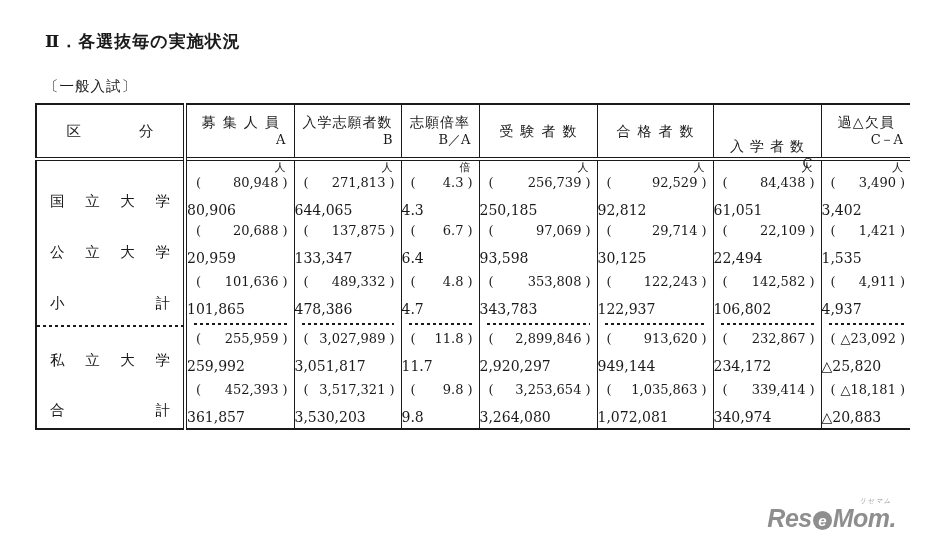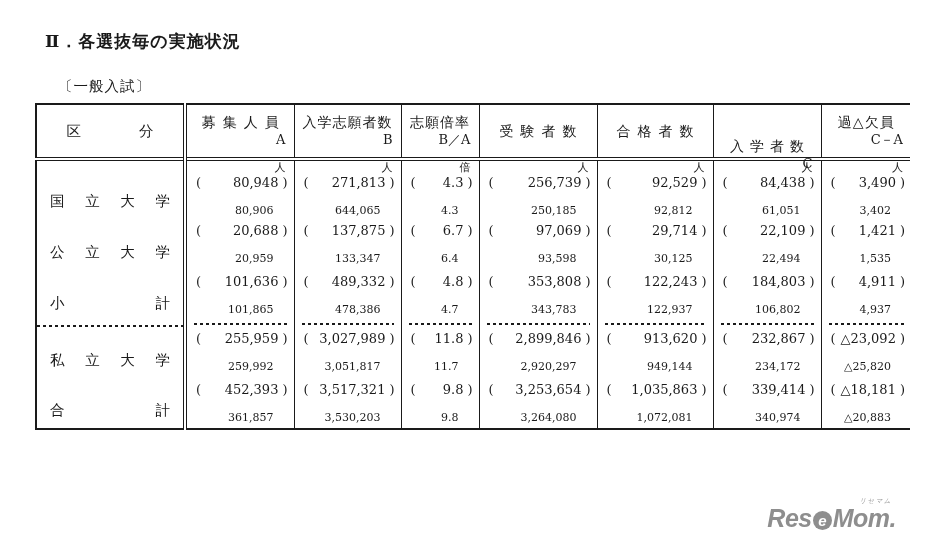--- a/index.html
+++ b/index.html
@@ -7,21 +7,21 @@
   .page {
     position:relative; width:910px; height:551px; background:#ffffff;
     font-family:"DejaVu Serif","Liberation Serif",serif; color:#1a1a1a;
     overflow:hidden;
   }
   .title {
     position:absolute; left:45px; top:30px;
     font-size:17px; font-weight:bold; letter-spacing:1px;
   }
   .subtitle {
-    position:absolute; left:58px; top:77px;
+    position:absolute; left:44px; top:77px;
     font-size:14.5px; letter-spacing:1px;
   }
   table.main {
     position:absolute; left:35px; top:103px;
     border-collapse:collapse; table-layout:fixed; width:876px;
     border:2px solid #1a1a1a;
   }
   col.c-cat{width:149px;} col.c0{width:109px;} col.c1{width:107px;}
   col.c2{width:78px;} col.c3{width:118px;} col.c4{width:116px;}
   col.c5{width:108px;} col.c6{width:91px;}
@@ -34,21 +34,21 @@
   .hl.sp6 { letter-spacing:6px; padding-left:6px;margin-top:48px; }
   .hl.sp1 { letter-spacing:1px; }
   .hs { text-align:right; font-size:13px; line-height:18px; padding-right:8px; }
   .cornerline { display:flex; align-items:center; justify-content:center; gap:58px; height:52px; font-size:14.5px; }
   tr.r0 { height:58px; } tr.r { height:51px; } tr.rsep { height:6px; }
   td.dc { vertical-align:middle; }
   .unit { text-align:right; font-size:11px; line-height:13px; padding-right:8px; }
   .pl { display:flex; font-size:13px; line-height:17px; padding:0 6px 0 9px; white-space:nowrap; }
   .po { margin-right:auto; }
   .pc { padding-left:4px; }
-  .cv { text-align:right; font-size:11px; line-height:17px; padding-right:20px; white-space:nowrap;margin-top:11px; }
+  .cv { font-size:14px; line-height:17px; padding-right:20px; white-space:nowrap;margin-top:11px; }
   td.cat { vertical-align:bottom; }
   .catline { display:flex; justify-content:space-between; padding:0 13px; font-size:14.5px; padding-bottom:8px; }
   .dash { height:2px; margin-top:2px; background:repeating-linear-gradient(90deg,#1a1a1a 0 3px,transparent 3px 6px); }
   .dash.inset { margin-left:7px; margin-right:7px; }
   .logo {
     position:absolute; right:14px; bottom:18px;
     font-family:"Liberation Sans","DejaVu Sans",sans-serif; font-weight:bold;
     color:#8e8e8e; font-size:25px; letter-spacing:-0.5px; white-space:nowrap;font-style:italic;
   }
   .logo .kana {
@@ -318,21 +318,21 @@
             <div class="pl">
               <span class="po">(</span>
               <span class="pv">122,243</span>
               <span class="pc">)</span>
             </div>
             <div class="cv">122,937</div>
           </td>
         <td class="dc">
             <div class="pl">
               <span class="po">(</span>
-              <span class="pv">184,803</span>
+              <span class="pv">142,582</span>
               <span class="pc">)</span>
             </div>
             <div class="cv">106,802</div>
           </td>
         <td class="dc">
             <div class="pl">
               <span class="po">(</span>
               <span class="pv">4,911</span>
               <span class="pc">)</span>
             </div>

